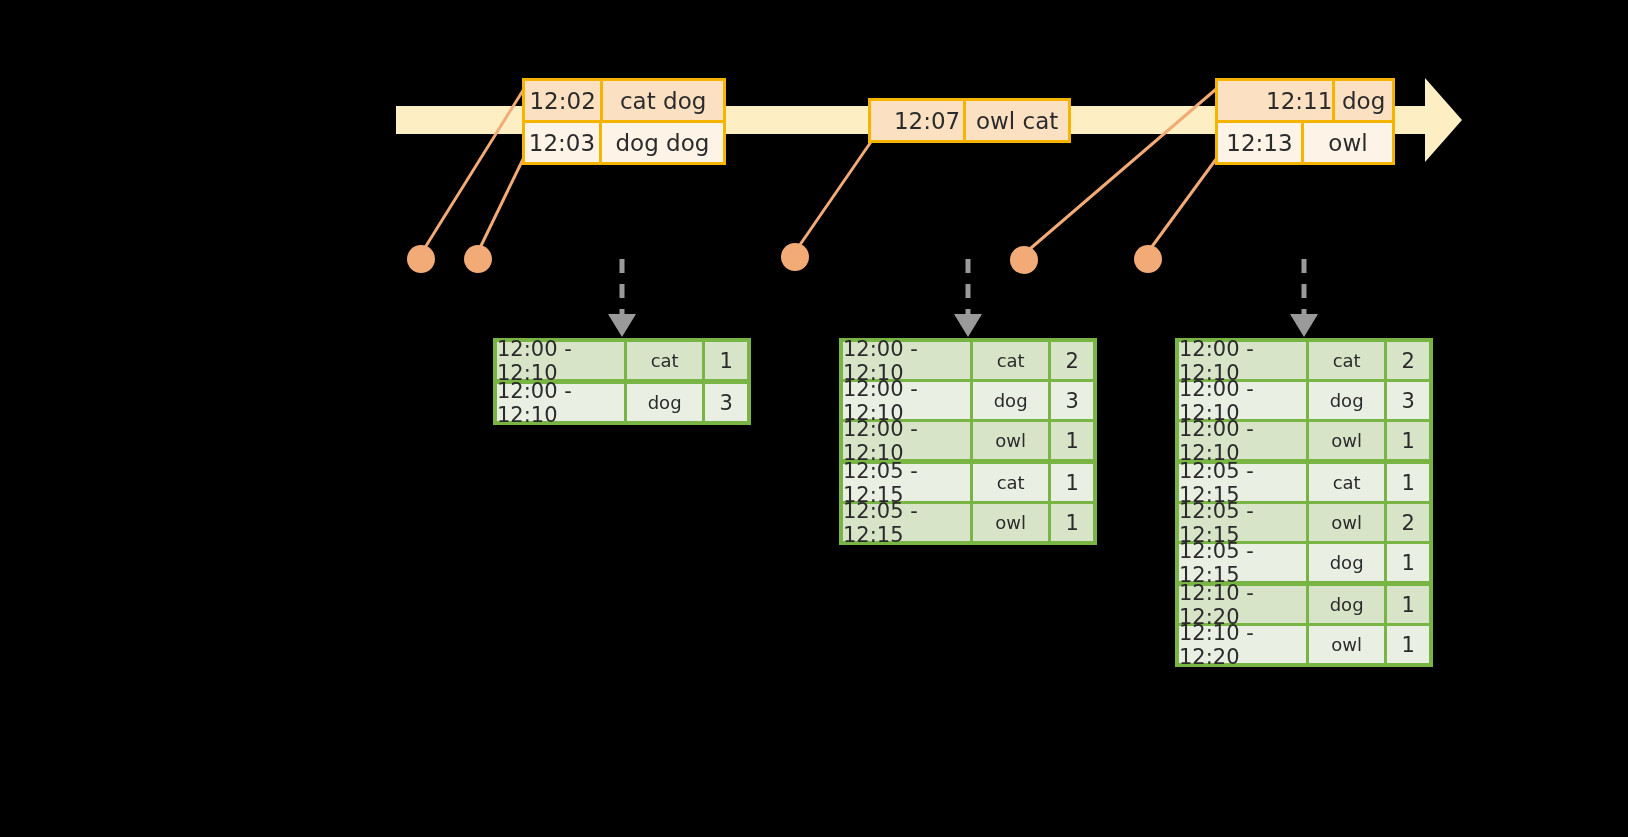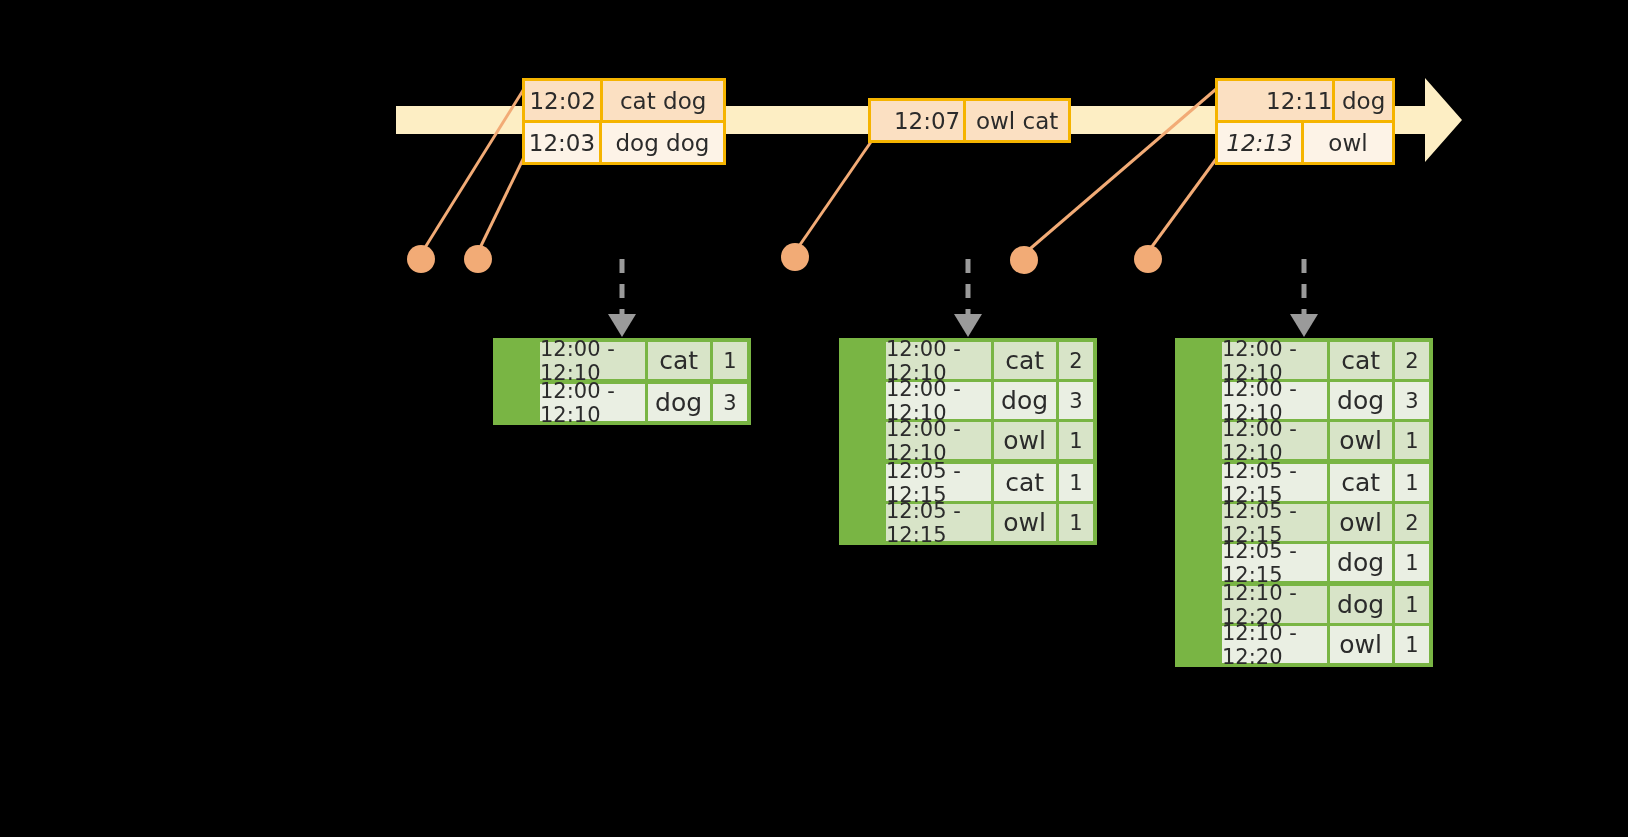--- a/index.html
+++ b/index.html
@@ -68,21 +68,20 @@
   
   .agg-table {
     position: absolute;
     border: 4px solid #79b544;
     box-sizing: border-box;
     background: #79b544;
   }
   .agg-row {
     display: flex;
     border-bottom: 3px solid #79b544;
-    margin-left: 43px;
   }
   .agg-row:last-child { border-bottom: none; }
   .agg-row.shade-a { background: #d8e4c8; }
   .agg-row.shade-b { background: #eaefe3; }
   .agg-row.groupend { border-bottom: 5px solid #79b544; }
   .agg-win {
     box-sizing: border-box;
     height: 37px;
     display: flex;
     align-items: center;
@@ -91,21 +90,21 @@
     color: #2b2b2b;
     border-right: 3px solid #79b544;
   }
   .agg-key {
     box-sizing: border-box;
     height: 37px;
     width: 86px;
     display: flex;
     align-items: center;
     justify-content: center;
-    font-size: 25px;
+    font-size: 18px;
     color: #2b2b2b;
     border-right: 3px solid #79b544;
   }
   .agg-cnt {
     box-sizing: border-box;
     height: 37px;
     width: 46px;
     display: flex;
     align-items: center;
     justify-content: center;
@@ -173,21 +172,21 @@
       <span class="ev-val" style="width:117px;">owl cat</span>
     </div>
   </div>
 
   <div class="event-box" style="left:1215px; top:62px; width:180px;">
     <div class="event-row r0">
       <span class="ev-time" style="width:86px;margin-left:48px;">12:11</span>
       <span class="ev-val" style="width:88px;">dog</span>
     </div>
     <div class="event-row r1">
-      <span class="ev-time" style="width:86px;font-style:italic;">12:13</span>
+      <span class="ev-time" style="width:86px;">12:13</span>
       <span class="ev-val" style="width:88px;">owl</span>
     </div>
   </div>
 
   <div class="agg-table" style="left:493px; top:322px; width:258px;">
     <div class="agg-row shade-a groupend">
       <span class="agg-win" style="width:143px;">12:00 - 12:10</span>
       <span class="agg-key">cat</span>
       <span class="agg-cnt">1</span>
     </div>

